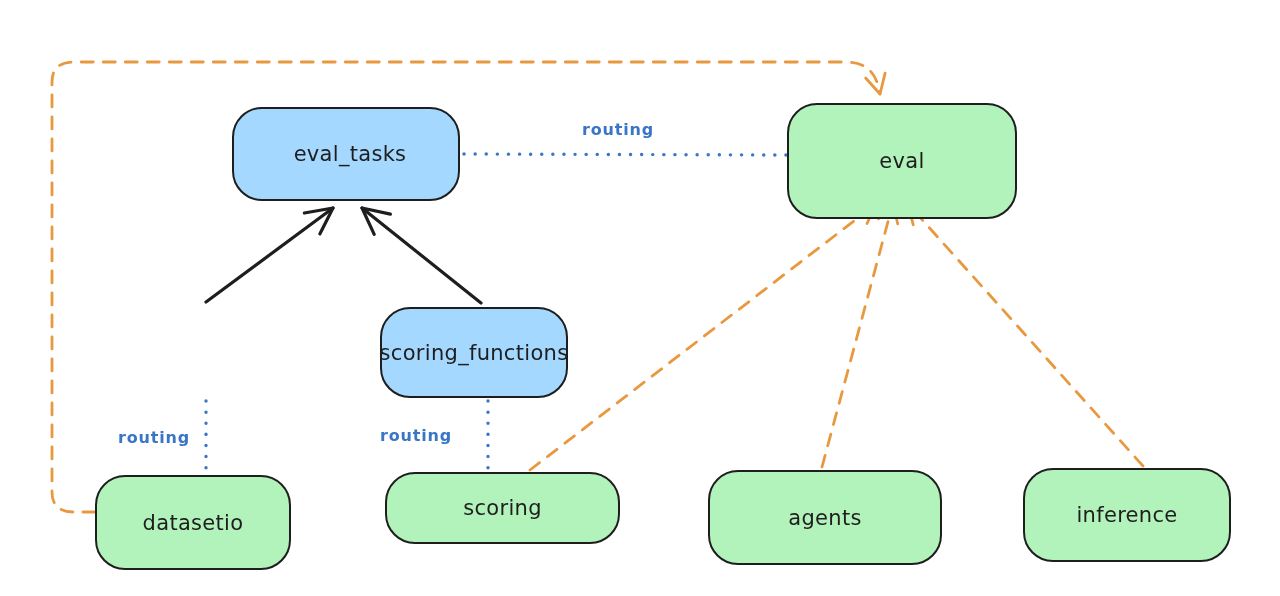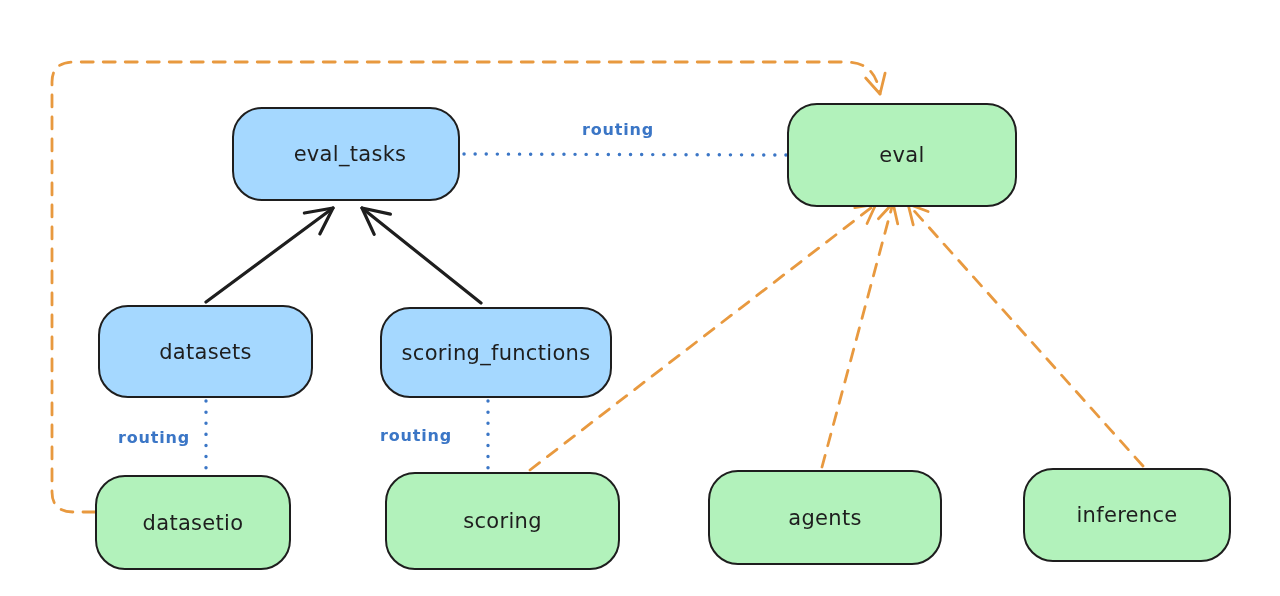--- a/index.html
+++ b/index.html
@@ -53,37 +53,34 @@
     <path d="M95,512 L74,512 Q52,512 52,492 L52,82 Q52,62 74,62 L846,62 Q874,62 879,90 L880,94" fill="none" stroke="var(--orange,#e8993f)" stroke-width="2.8" stroke-linecap="round" stroke-dasharray="12 10" marker-end="url(#mOrange)"></path>
     <path d="M530,470 L876,204" fill="none" stroke="var(--orange,#e8993f)" stroke-width="2.8" stroke-linecap="round" stroke-dasharray="12 10" marker-end="url(#mOrange)"></path>
     <path d="M822,467 L893,203" fill="none" stroke="var(--orange,#e8993f)" stroke-width="2.8" stroke-linecap="round" stroke-dasharray="12 10" marker-end="url(#mOrange)"></path>
     <path d="M1143,466 L908,204" fill="none" stroke="var(--orange,#e8993f)" stroke-width="2.8" stroke-linecap="round" stroke-dasharray="12 10" marker-end="url(#mOrange)"></path>
   </svg>
 
   <div class="node blue" style="left:232px;top:107px;width:228px;height:94px;padding-left:8px;">
     <span>eval_tasks</span>
   </div>
 
-  <div class="node green" style="left:787px;top:103px;width:230px;height:104px;">
+  <div class="node green" style="left:787px;top:103px;width:230px;height:116px;">
     <span>eval</span>
   </div>
 
-  <div class="node blue" style="left:98px;top:305px;width:215px;height:93px;">
-    <span>datasets</span>
-  </div>
 
-  <div class="node blue" style="left:380px;top:307px;width:232px;height:91px;">
+  <div class="node blue" style="left:380px;top:307px;width:188px;height:91px;">
     <span>scoring_functions</span>
   </div>
 
   <div class="node green" style="left:95px;top:475px;width:196px;height:95px;">
     <span>datasetio</span>
   </div>
 
-  <div class="node green" style="left:385px;top:472px;width:235px;height:98px;">
+  <div class="node green" style="left:385px;top:472px;width:235px;height:72px;">
     <span>scoring</span>
   </div>
 
   <div class="node green" style="left:708px;top:470px;width:234px;height:95px;">
     <span>agents</span>
   </div>
 
   <div class="node green" style="left:1023px;top:468px;width:208px;height:94px;">
     <span>inference</span>
   </div>

